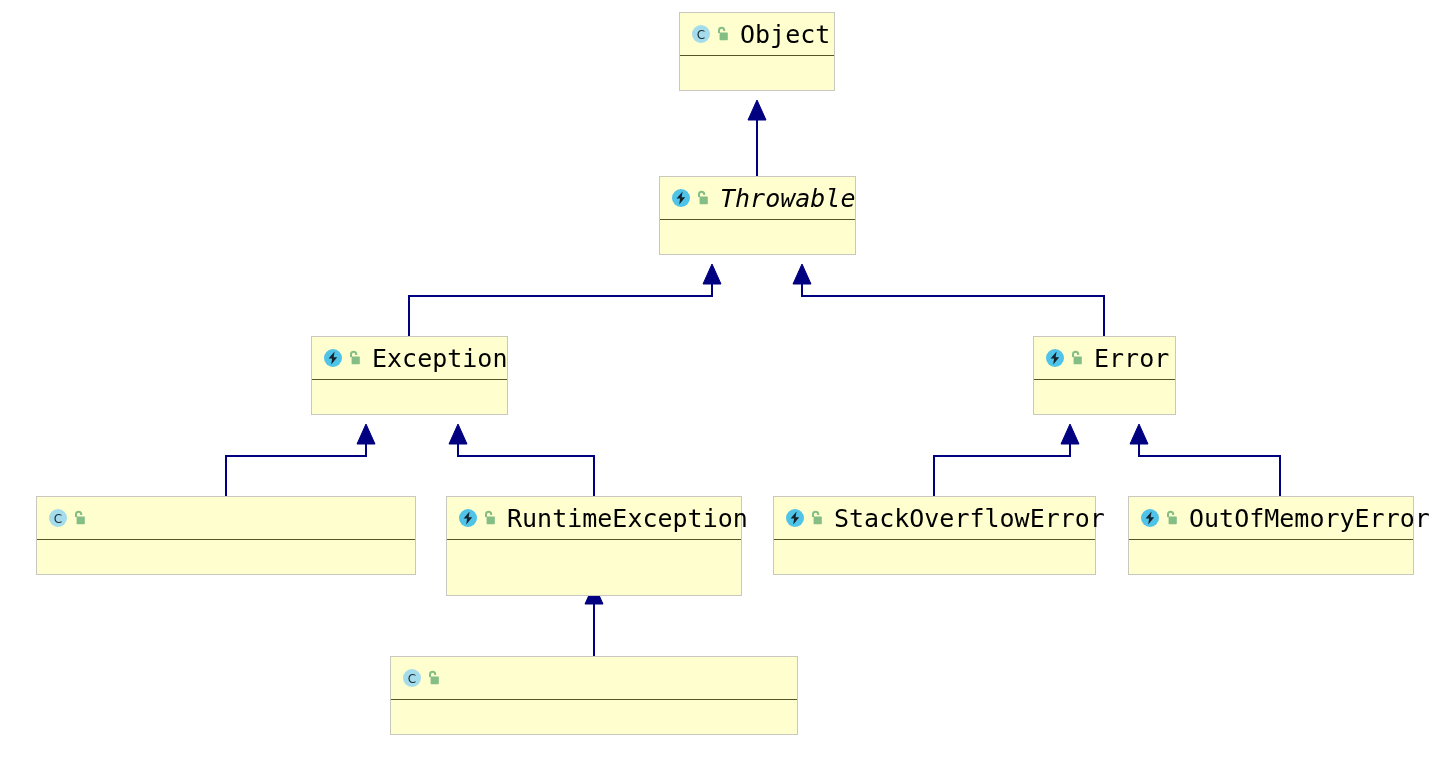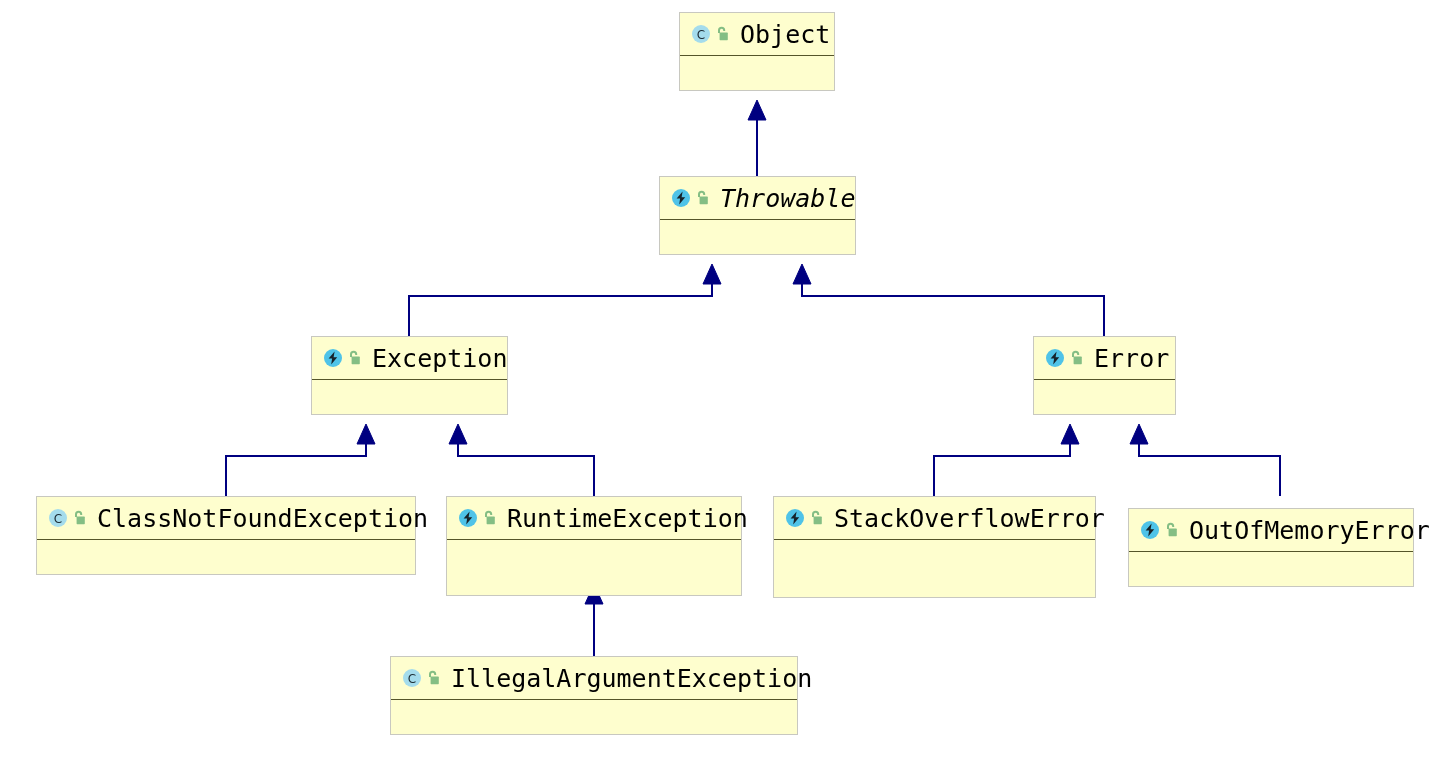--- a/index.html
+++ b/index.html
@@ -181,56 +181,55 @@
   <div class="uml-class" style="left:36px; top:496px; width:380px; height:79px;">
     <div class="uml-header">
       <svg class="icon-stereotype" viewBox="0 0 20 20">
         <circle cx="10" cy="10" r="9" fill="#A4DCEC"></circle>
         <text x="10" y="14.5" font-family="DejaVu Sans, sans-serif" font-size="12" fill="#1A2A33" text-anchor="middle">C</text>
       </svg>
       <svg class="icon-visibility" viewBox="0 0 16 16">
         <path d="M5 7 L5 4.3 A2.6 2.6 0 0 1 10.2 4.3 L10.2 5.1" fill="none" stroke="#84BE84" stroke-width="2"></path>
         <rect x="5.6" y="6.6" width="8.2" height="7.6" rx="0.6" fill="#84BE84"></rect>
       </svg>
-      <span class="uml-name">ClassNotFoundException</span>
     </div>
     <div class="uml-body"></div>
   </div>
 
   <div class="uml-class" style="left:446px; top:496px; width:296px; height:100px;">
     <div class="uml-header">
       <svg class="icon-stereotype" viewBox="0 0 20 20">
         <circle cx="10" cy="10" r="9" fill="#4FC3E8"></circle>
         <polygon points="11.6,3.4 5.6,10.6 9.1,10.6 8.2,16.6 14.2,9.2 10.6,9.2" fill="#16232B"></polygon>
       </svg>
       <svg class="icon-visibility" viewBox="0 0 16 16">
         <path d="M5 7 L5 4.3 A2.6 2.6 0 0 1 10.2 4.3 L10.2 5.1" fill="none" stroke="#84BE84" stroke-width="2"></path>
         <rect x="5.6" y="6.6" width="8.2" height="7.6" rx="0.6" fill="#84BE84"></rect>
       </svg>
       <span class="uml-name">RuntimeException</span>
     </div>
     <div class="uml-body"></div>
   </div>
 
-  <div class="uml-class" style="left:773px; top:496px; width:323px; height:102px;">
+  <div class="uml-class" style="left:773px; top:496px; width:323px; height:79px;">
     <div class="uml-header">
       <svg class="icon-stereotype" viewBox="0 0 20 20">
         <circle cx="10" cy="10" r="9" fill="#4FC3E8"></circle>
         <polygon points="11.6,3.4 5.6,10.6 9.1,10.6 8.2,16.6 14.2,9.2 10.6,9.2" fill="#16232B"></polygon>
       </svg>
       <svg class="icon-visibility" viewBox="0 0 16 16">
         <path d="M5 7 L5 4.3 A2.6 2.6 0 0 1 10.2 4.3 L10.2 5.1" fill="none" stroke="#84BE84" stroke-width="2"></path>
         <rect x="5.6" y="6.6" width="8.2" height="7.6" rx="0.6" fill="#84BE84"></rect>
       </svg>
       <span class="uml-name">StackOverflowError</span>
     </div>
     <div class="uml-body"></div>
   </div>
 
-  <div class="uml-class" style="left:1128px; top:508px; width:286px; height:79px;">
+  <div class="uml-class" style="left:1128px; top:496px; width:286px; height:79px;">
     <div class="uml-header">
       <svg class="icon-stereotype" viewBox="0 0 20 20">
         <circle cx="10" cy="10" r="9" fill="#4FC3E8"></circle>
         <polygon points="11.6,3.4 5.6,10.6 9.1,10.6 8.2,16.6 14.2,9.2 10.6,9.2" fill="#16232B"></polygon>
       </svg>
       <svg class="icon-visibility" viewBox="0 0 16 16">
         <path d="M5 7 L5 4.3 A2.6 2.6 0 0 1 10.2 4.3 L10.2 5.1" fill="none" stroke="#84BE84" stroke-width="2"></path>
         <rect x="5.6" y="6.6" width="8.2" height="7.6" rx="0.6" fill="#84BE84"></rect>
       </svg>
       <span class="uml-name">OutOfMemoryError</span>
@@ -241,18 +240,17 @@
   <div class="uml-class" style="left:390px; top:656px; width:408px; height:79px;">
     <div class="uml-header">
       <svg class="icon-stereotype" viewBox="0 0 20 20">
         <circle cx="10" cy="10" r="9" fill="#A4DCEC"></circle>
         <text x="10" y="14.5" font-family="DejaVu Sans, sans-serif" font-size="12" fill="#1A2A33" text-anchor="middle">C</text>
       </svg>
       <svg class="icon-visibility" viewBox="0 0 16 16">
         <path d="M5 7 L5 4.3 A2.6 2.6 0 0 1 10.2 4.3 L10.2 5.1" fill="none" stroke="#84BE84" stroke-width="2"></path>
         <rect x="5.6" y="6.6" width="8.2" height="7.6" rx="0.6" fill="#84BE84"></rect>
       </svg>
-      <span class="uml-name">IllegalArgumentException</span>
     </div>
     <div class="uml-body"></div>
   </div>
 
 </div>
 
 </body></html>

